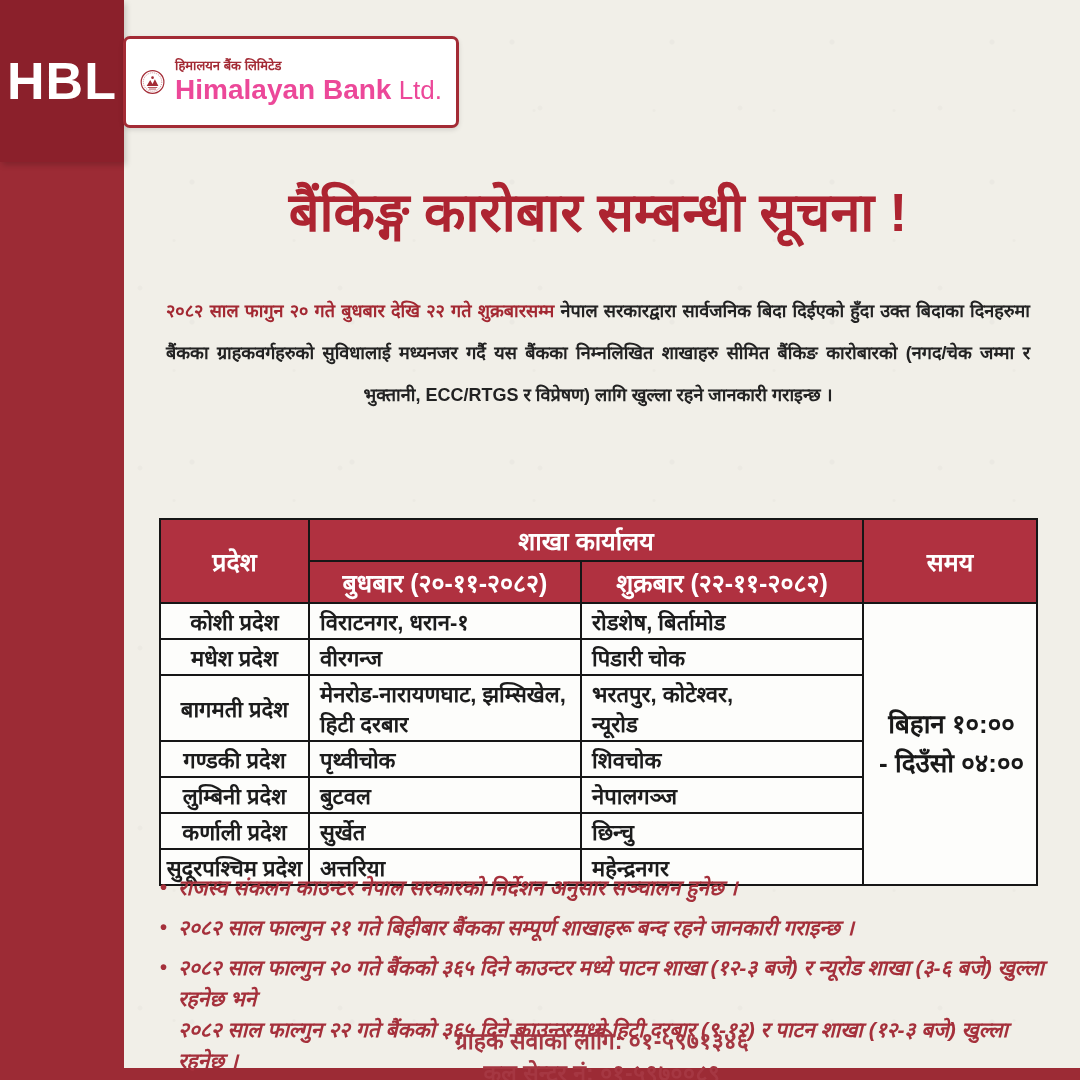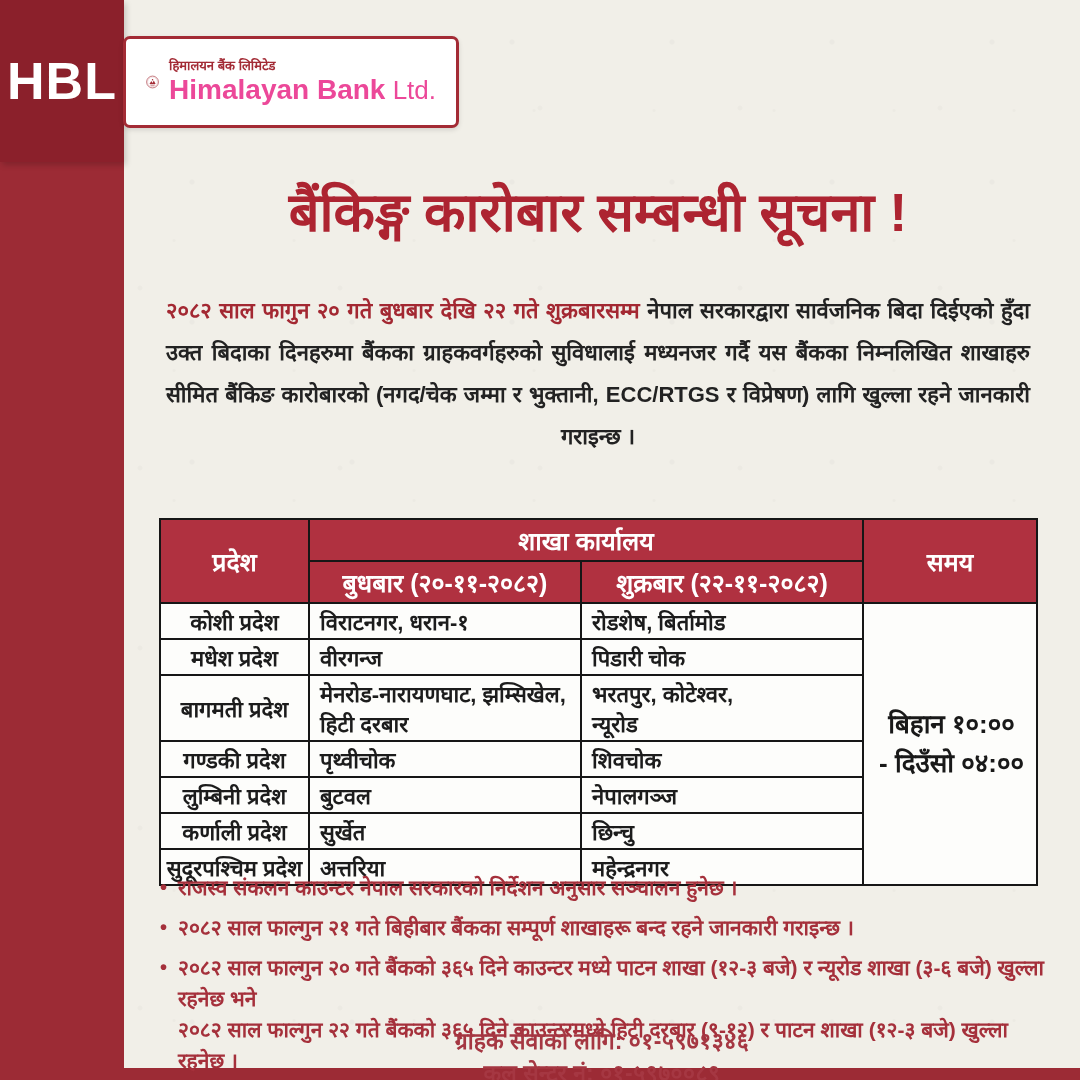--- a/index.html
+++ b/index.html
@@ -20,36 +20,36 @@
   .hbl-square{
     position:absolute;left:0;top:0;width:124px;height:162px;background:#8b202b;
     display:flex;align-items:center;justify-content:center;
     box-shadow:2px 3px 6px rgba(0,0,0,0.18);
   }
   .hbl-square span{color:#ffffff;font-size:52px;font-weight:800;letter-spacing:1px;}
   
   .logo-box{
     position:absolute;left:123px;top:36px;width:336px;height:92px;background:#ffffff;
     border:3px solid #a32b35;border-radius:7px;box-sizing:border-box;
-    display:flex;align-items:center;padding:0 20px;gap:10px;
+    display:flex;align-items:center;padding:0 14px;gap:10px;
     box-shadow:0 2px 5px rgba(0,0,0,0.12);
   }
   .logo-text{display:flex;flex-direction:column;line-height:1.05;}
   .logo-np{color:#a32b35;font-size:13px;font-weight:700;margin-bottom:2px;}
   .logo-en{color:#ec4899;font-size:28px;font-weight:800;white-space:nowrap;}
   .logo-en .ltd{font-weight:400;font-size:26px;}
   
   .content{position:absolute;left:120px;top:0;width:956px;height:808px;}
   .title{
     position:absolute;top:180px;left:0;right:0;text-align:center;
     color:#ad2431;font-size:54px;font-weight:800;margin:0;line-height:1.2;
   }
   .intro{
     position:absolute;top:290px;left:46px;right:46px;margin:0;
-    color:#222222;font-size:22px;font-weight:600;line-height:42px;
+    color:#222222;font-size:18px;font-weight:600;line-height:42px;
     text-align:justify;text-align-last:center;
   }
   .intro .hl{color:#a32832;}
   
   table.notice-table{
     position:absolute;top:518px;left:39px;
     border-collapse:collapse;table-layout:fixed;width:877px;
     background:#fdfdfb;
   }
   .notice-table th,.notice-table td{
@@ -70,21 +70,21 @@
   td.c-province{text-align:center;padding:2px 4px;}
   td.c-branch span{white-space:pre-line;}
   td.c-time{
     text-align:center;font-size:26px;font-weight:700;color:#191919;
     white-space:pre-line;line-height:1.5;padding-left:13px;
   }
   
   .bullets{position:absolute;top:872px;left:40px;right:26px;display:flex;flex-direction:column;gap:9px;}
   .bullet{display:flex;align-items:flex-start;color:#a5303b;font-size:21px;font-weight:700;line-height:31px;}
   .bullet .dot{width:18px;flex:0 0 18px;font-size:20px;line-height:31px;}
-  .bullet .txt{white-space:pre-line;}
+  .bullet .txt{white-space:pre-line;font-style:italic;}
   
   .footer{
     position:absolute;top:1024px;left:76px;right:68px;
     display:flex;align-items:center;justify-content:space-between;
     color:#a53742;font-size:23px;font-weight:600;flex-direction:column;
   }
   .footer .num{font-weight:800;letter-spacing:0.5px;}
   .site{display:flex;align-items:center;gap:7px;}
   .site .url{font-weight:600;}
 </style>

